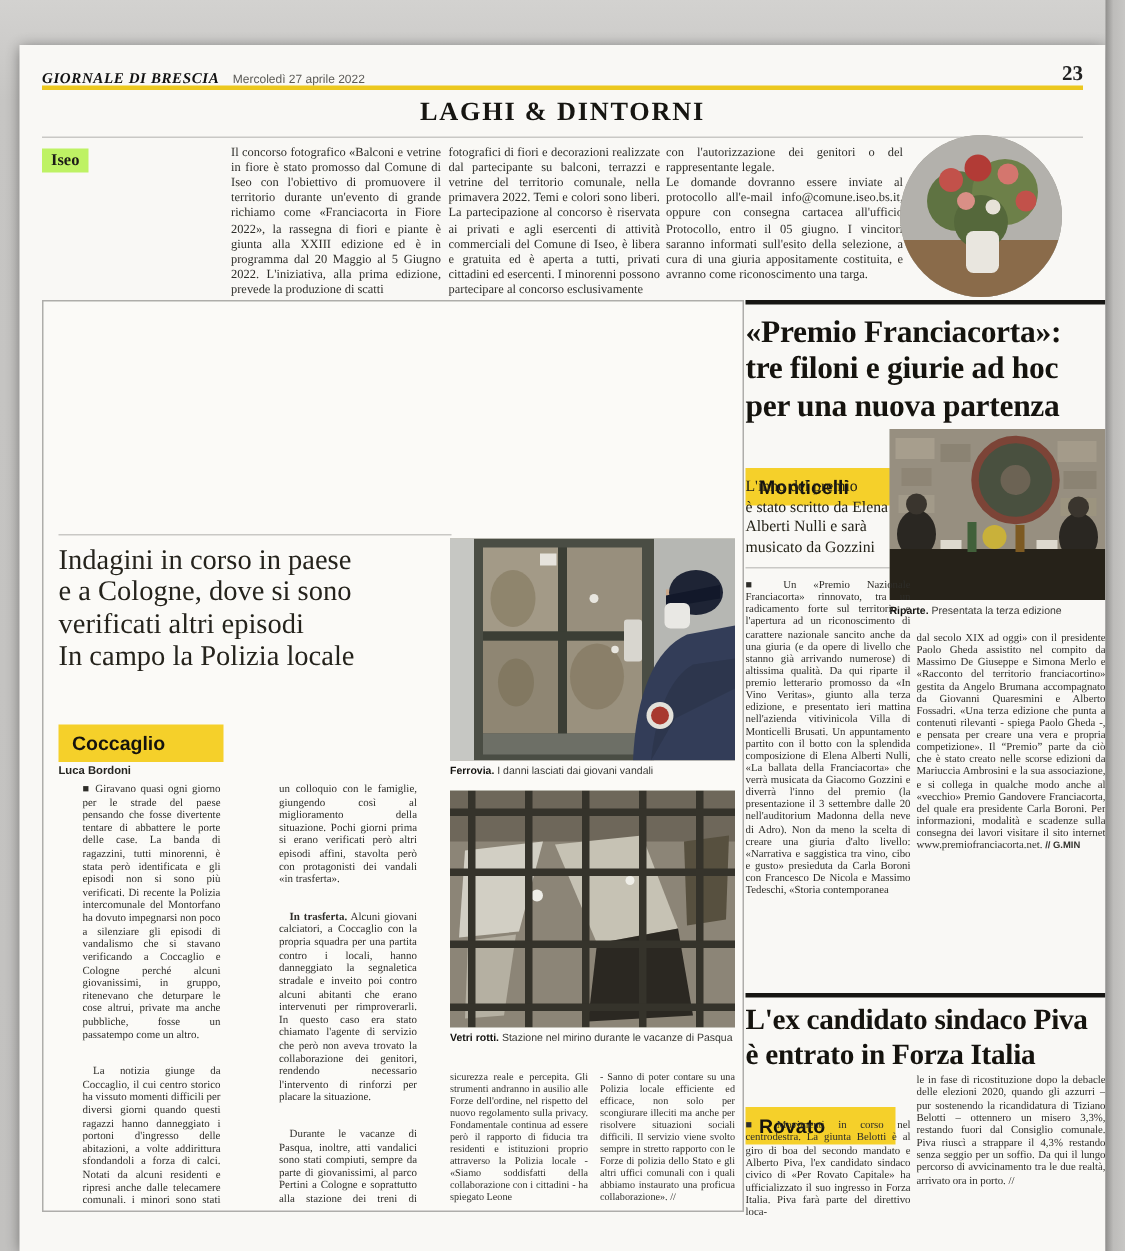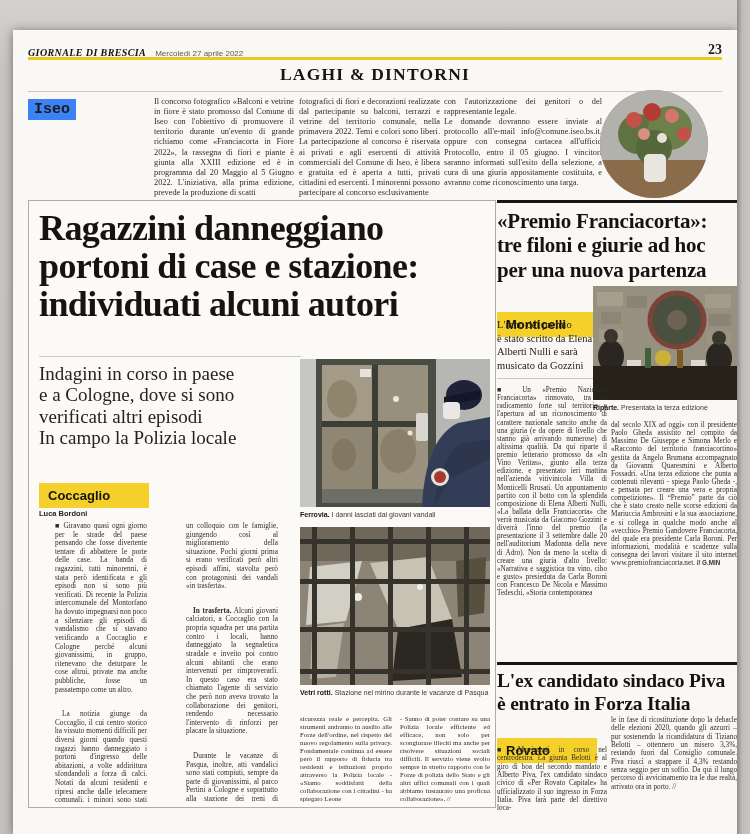--- a/index.html
+++ b/index.html
@@ -11,22 +11,22 @@
   .abs{position:absolute;box-sizing:border-box;}
   
   .masthead{font-style:italic;font-weight:700;font-size:10px;letter-spacing:.4px;color:#111;}
   .mdate{font-family:"Liberation Sans","DejaVu Sans",sans-serif;font-size:8px;color:#5a5955;margin-left:9px;font-weight:400;}
   .pagenum{font-weight:700;font-size:14px;color:#222;}
   .rule-y{background:#ecc81f;}
   .rule{background:#c9c8c5;}
   .rule-k{background:#171613;}
   .section-title{font-weight:700;font-size:17.5px;letter-spacing:1.2px;color:#161511;text-align:center;}
   
-  .kicker-sm{background:#3b82f6;font-family:Liberation Mono, monospace;
-             font-weight:700;font-size:15px;padding:2px 6px;color:#1c1b16;display:inline-block;}
+  .kicker-sm{background:#bef264;font-family:Liberation Serif, serif;
+             font-weight:700;font-size:11px;padding:2px 6px;color:#1c1b16;display:inline-block;}
   .kicker{background:#f5d02a;font-family:"Liberation Sans","DejaVu Sans",sans-serif;
           font-weight:700;font-size:13px;line-height:1;padding:6px 0 6px 9px;color:#15130e;margin-top:24px;}
   
   .brief-head{font-family:"Liberation Sans","DejaVu Sans",sans-serif;font-weight:700;
               font-size:14.5px;line-height:1.2;color:#1d1c18;white-space:pre-line;letter-spacing:-.2px;}
   .body-top{font-size:8.3px;line-height:1.22;text-align:justify;color:#2e2d29;white-space:pre-line;overflow:hidden;}
   .bodytxt{font-size:7.3px;line-height:1.18;text-align:justify;color:#2e2d29;overflow:hidden;}
   .bodytxt p{margin:16px;}
   .bodytxt p.ind{text-indent:7px;}
   .bodytxt .lead{font-weight:700;}
@@ -75,23 +75,20 @@
         <circle cx="52" cy="22" r="9" fill="#b23b36"></circle>
         <circle cx="72" cy="26" r="7" fill="#d4766e"></circle>
         <circle cx="84" cy="44" r="7" fill="#c2514a"></circle>
         <circle cx="44" cy="44" r="6" fill="#d98f86"></circle>
         <circle cx="62" cy="48" r="5" fill="#e7e2d8"></circle>
         <rect x="44" y="64" width="22" height="28" rx="5" fill="#e9e6df"></rect>
       </svg>
     </div>
 
     <div class="abs mainbox" style="left:15px;top:170px;width:468px;height:608px;">
-      <div class="abs main-head" style="left:10px;top:8px;width:450px;">Ragazzini danneggiano
-portoni di case e stazione:
-individuati alcuni autori</div>
       <div class="abs rule" style="left:10px;top:155px;width:262px;height:1px;"></div>
       <div class="abs standfirst" style="left:10px;top:162px;width:262px;">Indagini in corso in paese
 e a Cologne, dove si sono
 verificati altri episodi
 In campo la Polizia locale</div>
       <div class="abs kicker" style="left:10px;top:258px;width:110px;">Coccaglio</div>
       <div class="abs byline" style="left:10px;top:308px;">Luca Bordoni</div>
 
       <div class="abs bodytxt" style="left:10px;top:305px;width:124px;height:296px;">
         <p>■ Giravano quasi ogni giorno per le strade del paese pensando che fosse divertente tentare di abbattere le porte delle case. La banda di ragazzini, tutti minorenni, è stata però identificata e gli episodi non si sono più verificati. Di recente la Polizia intercomunale del Montorfano ha dovuto impegnarsi non poco a silenziare gli episodi di vandalismo che si stavano verificando a Coccaglio e Cologne perché alcuni giovanissimi, in gruppo, ritenevano che deturpare le cose altrui, private ma anche pubbliche, fosse un passatempo come un altro.</p>

